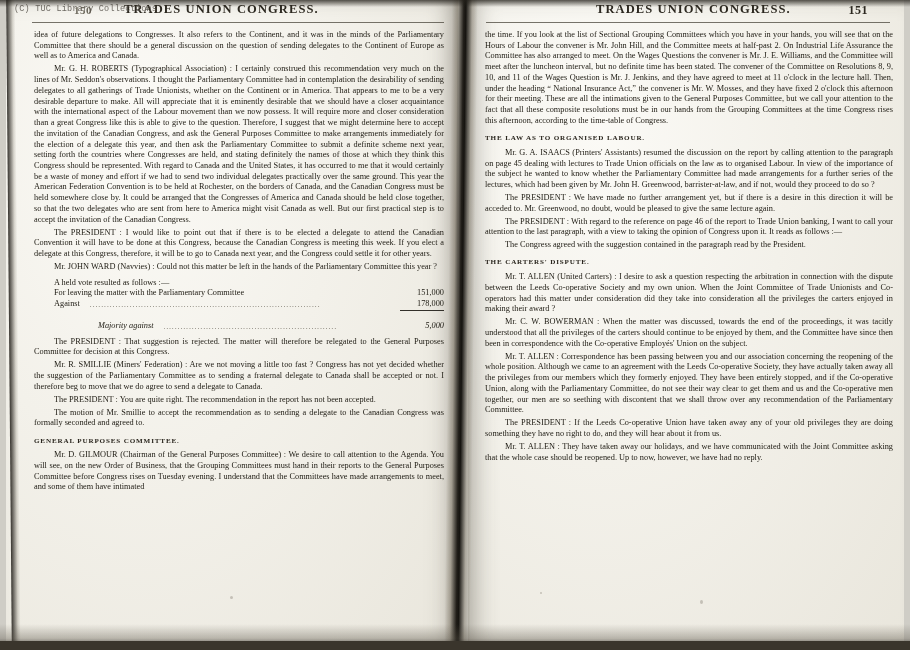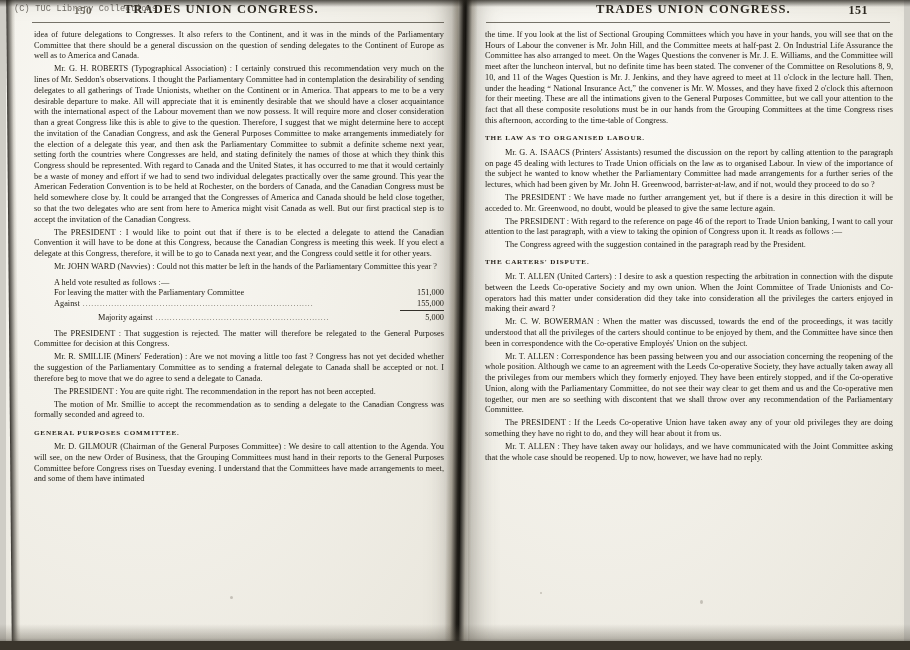--- a/index.html
+++ b/index.html
@@ -108,23 +108,23 @@
   }
   .quote{
     text-indent:0;margin:4px 0 4px 0;padding-left:26px;padding-right:4px;
   }
 
   
   .votes{
     margin:5px 0 5px 0;font-size:8.3px;color:#232018;
   }
   .voteline{
-    display:flex;align-items:flex-start;padding-left:20px;
-  }
-  .voteline.maj{padding-left:64px;margin-top:2px;}
+    display:flex;align-items:flex-end;padding-left:20px;gap:7px;
+  }
+  .voteline.maj{padding-left:64px;margin-top:10px;font-style:italic;}
   .vlabel{white-space:nowrap;}
   .vdots{
     flex:1;overflow:hidden;white-space:nowrap;
     letter-spacing:1px;color:#5d584c;font-size:7.4px;
     margin:0 3px 0 3px;
   }
   .vnum{width:44px;text-align:right;white-space:nowrap;}
   .vrule{
     margin-left:auto;width:44px;height:1px;background:#33302a;
   }
@@ -166,21 +166,21 @@
       <div class="votes">
         <p class="intro">A held vote resulted as follows :—</p>
         <div class="voteline">
           <span class="vlabel">For leaving the matter with the Parliamentary Committee</span>
           <span class="vdots">&nbsp;</span>
           <span class="vnum">151,000</span>
         </div>
         <div class="voteline">
           <span class="vlabel">Against</span>
           <span class="vdots">.................................................................................</span>
-          <span class="vnum">155,000</span>
+          <span class="vnum">178,000</span>
         </div>
         <div class="vruleholder">
           <span class="vrule"></span>
         </div>
         <div class="voteline maj">
           <span class="vlabel">Majority against</span>
           <span class="vdots">.............................................................</span>
           <span class="vnum">5,000</span>
         </div>
       </div>

